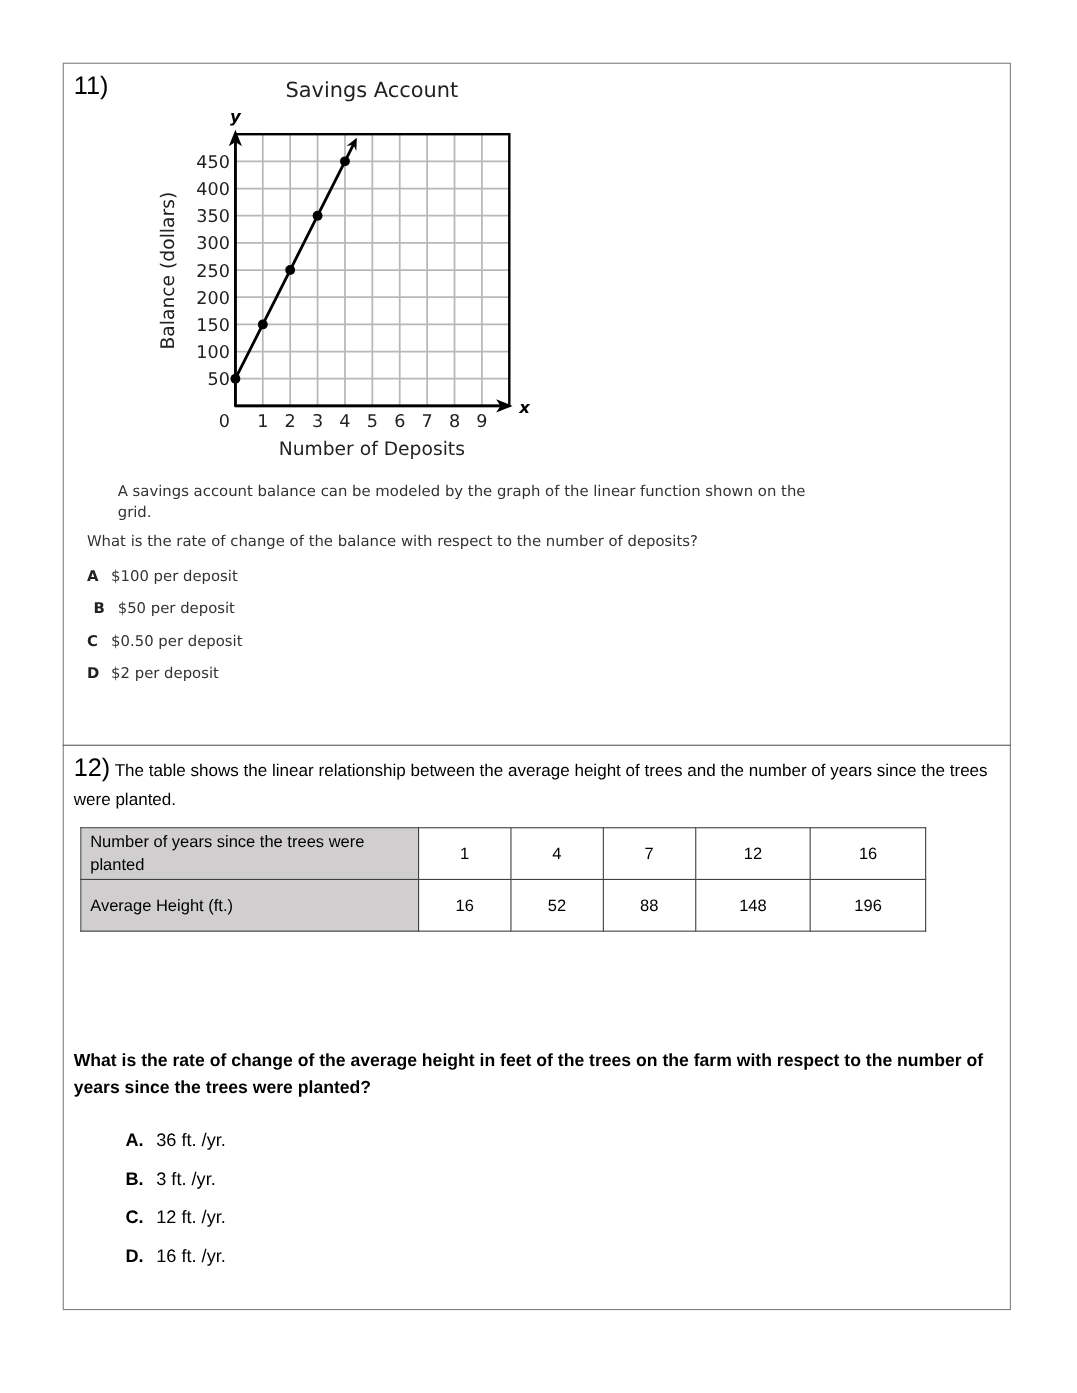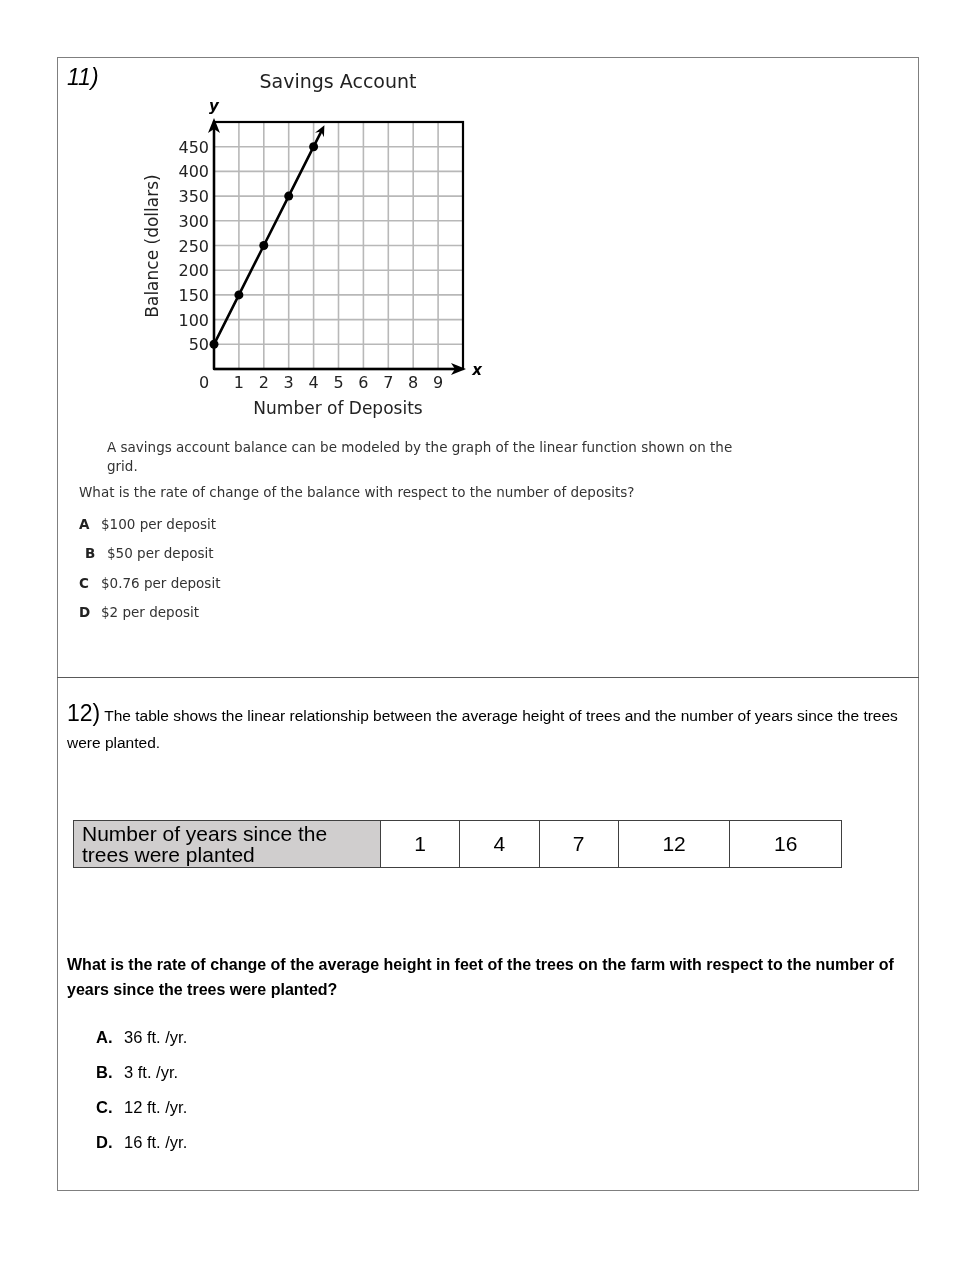--- a/index.html
+++ b/index.html
@@ -1,31 +1,31 @@
 <!DOCTYPE html>
 <html><head>
 <meta charset="utf-8">
 <style>
   html, body { margin:0; padding:0; background:#ffffff; }
   body { width:979px; height:1266px; position:relative; overflow:hidden; font-family:"Liberation Sans", sans-serif; color:#000; }
   .frame { position:absolute; left:57px; top:57px; width:862px; height:1134px; border:1px solid #7f7f7f; box-sizing:border-box; }
   .divider { position:absolute; left:57px; top:677px; width:862px; height:1px; background:#595959; }
-  .qnum { position:absolute; font-family:"Liberation Sans", sans-serif;font-style:italic; }
+  .qnum { position:absolute; font-family:"Liberation Sans", sans-serif; }
   .q11num { left:67px; top:64px; font-size:23px; }
   .chart-svg { position:absolute; left:0; top:0; }
   .verdana { font-family:"DejaVu Sans", sans-serif; color:#333; font-size:13.5px; position:absolute; }
   .opt-letter { font-weight:bold; display:inline-block; width:22px; color:#222; }
-  .q12head { position:absolute; left:67px; top:684px; width:840px; font-size:15.5px; line-height:27px;margin-top:16px; }
+  .q12head { position:absolute; left:67px; top:684px; width:840px; font-size:15.5px; line-height:27px; }
   .q12head .num { font-size:23px; }
-  table.data { position:absolute; left:73px; top:820px; width:769px; border-collapse:collapse; font-size:21px; }
+  table.data { position:absolute; left:73px; top:752px; width:769px; border-collapse:collapse; font-size:15px; }
   table.data td { border:1px solid #404040; text-align:center; height:46px; padding:0 8px; }
   table.data td.hdr { background:#d0cece; text-align:left; width:290px; line-height:21px; }
   .q12ask { position:absolute; left:67px; top:952px; width:845px; font-size:16px; line-height:25px;font-weight:bold; }
   .q12opts { position:absolute; left:96px; top:1024px; font-size:16.5px; }
-  .q12opts div { height:35px; line-height:26px; }
+  .q12opts div { height:35px; line-height:26px;margin-left:18px; }
   .q12opts b { display:inline-block; width:28px; }
 </style>
 </head>
 <body>
 
 <div class="frame"></div>
 <div class="divider"></div>
 
 <div class="qnum q11num">11)</div>
 
@@ -95,39 +95,47 @@
       <circle cx="288.7" cy="196.10000000000002" r="4.5" fill="#000"></circle>
       <circle cx="313.6" cy="146.7" r="4.5" fill="#000"></circle>
     </g>
 </svg>
 
 <div class="verdana" style="left:75px; top:438px; width:660px; line-height:19px;margin-left:32px;">A savings account balance can be modeled by the graph of the linear function shown on the grid.</div>
 <div class="verdana" style="left:79px; top:484px; width:660px;">What is the rate of change of the balance with respect to the number of deposits?</div>
 <div id="q11-options">
   <div class="verdana" style="left:79px; top:516px;"><span class="opt-letter">A</span><span>$100 per deposit</span></div>
   <div class="verdana" style="left:85px; top:545px;"><span class="opt-letter">B</span><span>$50 per deposit</span></div>
-  <div class="verdana" style="left:79px; top:575px;"><span class="opt-letter">C</span><span>$0.76 per deposit</span></div>
+  <div class="verdana" style="left:79px; top:575px;"><span class="opt-letter">C</span><span>$0.50 per deposit</span></div>
   <div class="verdana" style="left:79px; top:604px;"><span class="opt-letter">D</span><span>$2 per deposit</span></div>
 </div>
 
 <div class="q12head">
   <span class="num">12)</span>
   <span>The table shows the linear relationship between the average height of trees and the number of years since the trees were planted.</span>
 </div>
 
 <table class="data">
   <tbody>
       <tr>
     <td class="hdr">Number of years since the trees were planted</td>
     <td>1</td>
     <td>4</td>
     <td>7</td>
     <td>12</td>
     <td>16</td>
   </tr>
+  <tr>
+    <td class="hdr">Average Height (ft.)</td>
+    <td>16</td>
+    <td>52</td>
+    <td>88</td>
+    <td>148</td>
+    <td>196</td>
+  </tr>
 </tbody>
   </table>
 
 <div class="q12ask">What is the rate of change of the average height in feet of the trees on the farm with respect to the number of years since the trees were planted?</div>
 
 <div class="q12opts">
   <div><b>A.</b><span>36 ft. /yr.</span></div>
   <div><b>B.</b><span>3 ft. /yr.</span></div>
   <div><b>C.</b><span>12 ft. /yr.</span></div>
   <div><b>D.</b><span>16 ft. /yr.</span></div>

